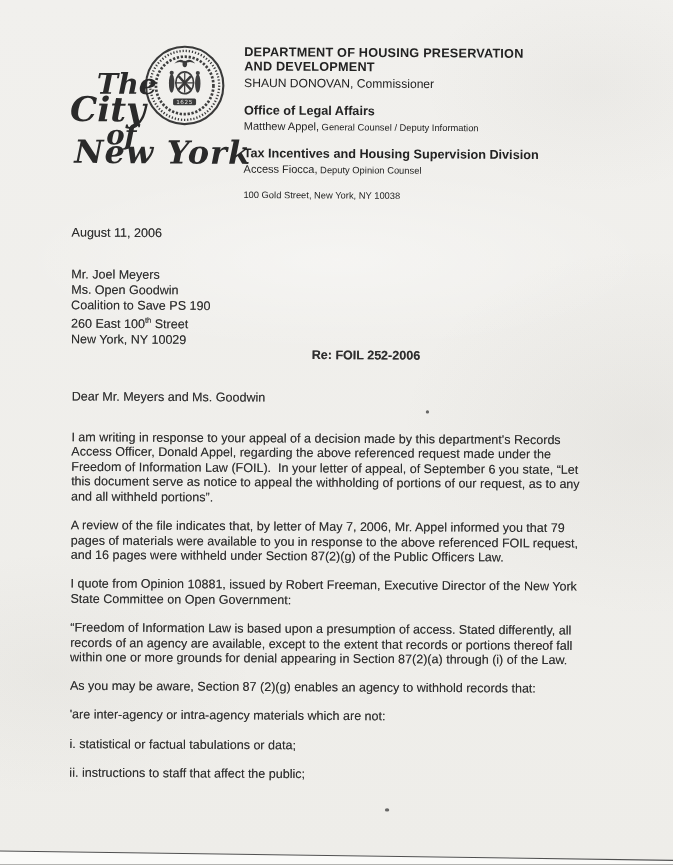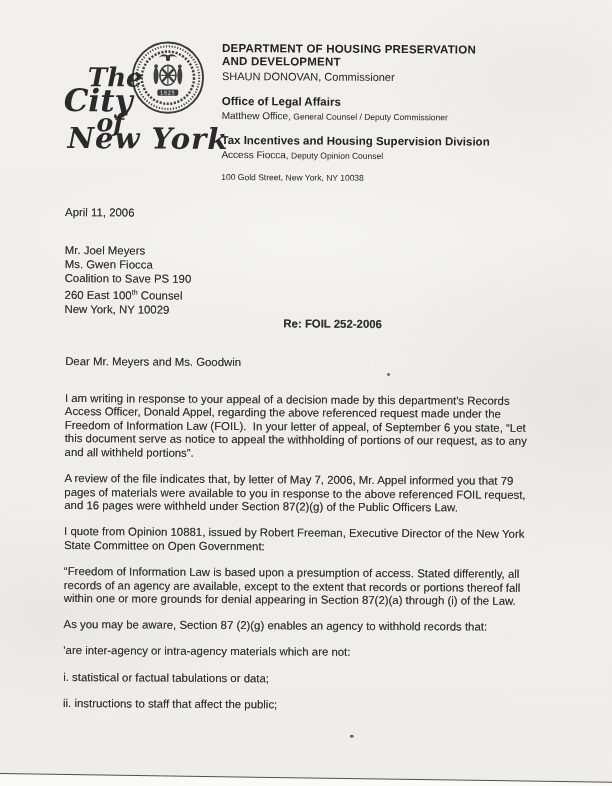--- a/index.html
+++ b/index.html
@@ -120,38 +120,38 @@
         <span class="lg lg4">New York</span>
       </div>
 
       <div class="head-text">
         <div class="dept">DEPARTMENT OF HOUSING PRESERVATION</div>
         <div class="dept">AND DEVELOPMENT</div>
         <div class="comm">SHAUN DONOVAN, Commissioner</div>
 
         <div class="sect">
           <div class="sect-title">Office of Legal Affairs</div>
-          <div class="sect-staff"><span>Matthew Office,</span><span class="role"> General Counsel / Deputy Commissioner</span></div>
+          <div class="sect-staff"><span>Matthew Appel,</span><span class="role"> General Counsel / Deputy Information</span></div>
         </div>
 
         <div class="sect">
           <div class="sect-title">Tax Incentives and Housing Supervision Division</div>
           <div class="sect-staff"><span>Access Fiocca,</span><span class="role"> Deputy Opinion Counsel</span></div>
         </div>
 
         <div class="hq">100 Gold Street, New York, NY 10038</div>
       </div>
     </div>
 
     <div class="date-block scan-text">
-      <div class="date-line">April 11, 2006</div>
+      <div class="date-line">August 11, 2006</div>
       <div class="addr-line">Mr. Joel Meyers</div>
-      <div class="addr-line">Ms. Gwen Fiocca</div>
+      <div class="addr-line">Ms. Open Goodwin</div>
       <div class="addr-line">Coalition to Save PS 190</div>
-      <div class="addr-line"><span>260 East 100</span><sup>th</sup><span> Counsel</span></div>
+      <div class="addr-line"><span>260 East 100</span><sup>th</sup><span> Street</span></div>
       <div class="addr-line">New York, NY 10029</div>
     </div>
 
     <div class="re-line scan-text">Re: FOIL 252-2006</div>
 
     <div class="letter-body scan-text">
       <div class="salutation">Dear Mr. Meyers and Ms. Goodwin</div>
 
       <div class="para first">
         <div class="line">I am writing in response to your appeal of a decision made by this department's Records</div>

